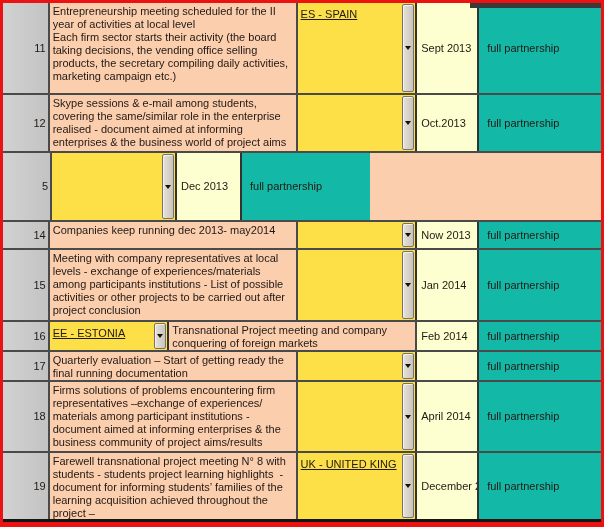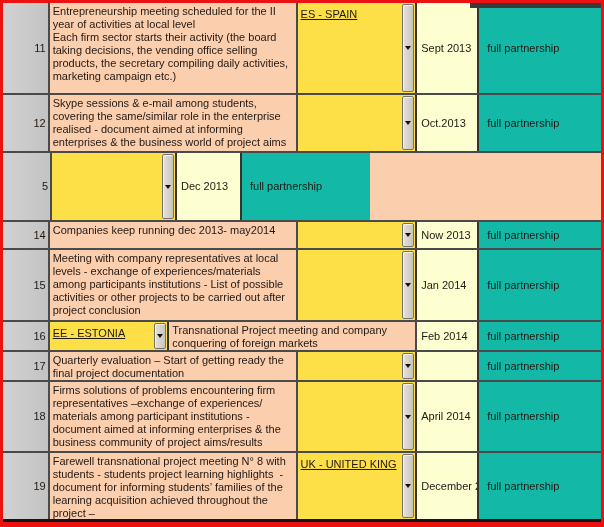--- a/index.html
+++ b/index.html
@@ -182,21 +182,21 @@
         <span class="dd-arrow"></span>
       </div>
     </div>
     <div class="cell c-desc">Transnational Project meeting and company conquering of foreign markets</div>
     <div class="cell c-date">Feb 2014</div>
     <div class="cell c-part">full partnership</div>
   </div>
 
   <div class="trow" style="height:30px">
     <div class="cell c-num">17</div>
-    <div class="cell c-desc">Quarterly evaluation – Start of getting ready the final project documentation</div>
+    <div class="cell c-desc">Quarterly evaluation – Start of getting ready the final running documentation</div>
     <div class="cell c-country">
       <span></span>
       <div class="dropdown-btn">
         <span class="dd-arrow"></span>
       </div>
     </div>
     <div class="cell c-date"></div>
     <div class="cell c-part">full partnership</div>
   </div>
 

